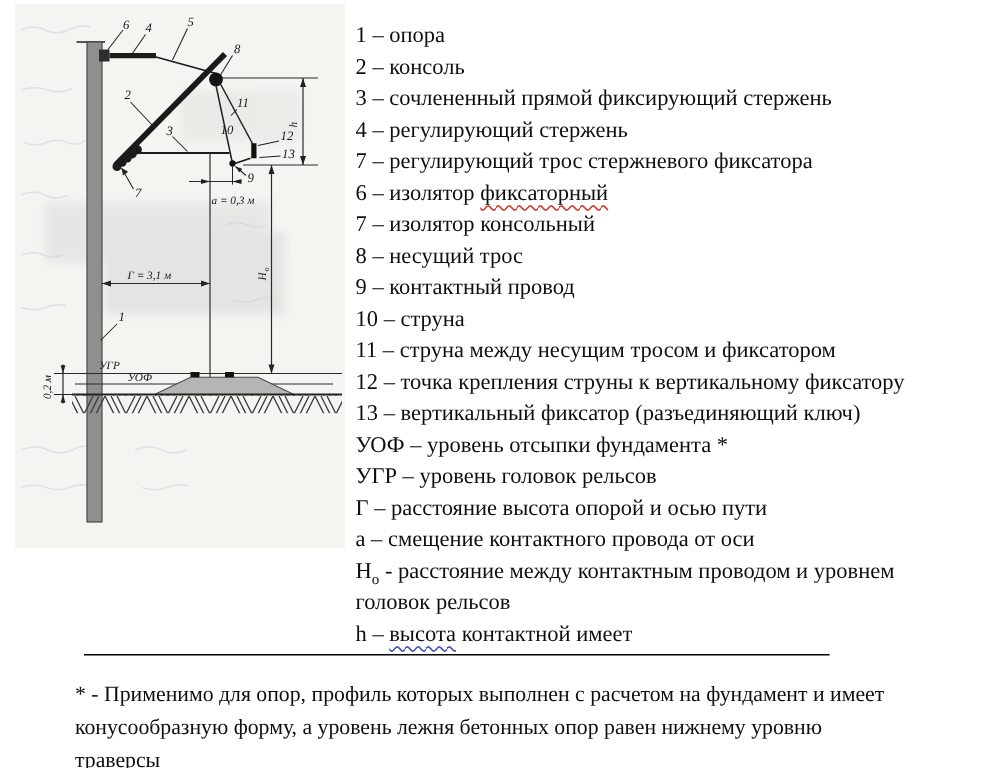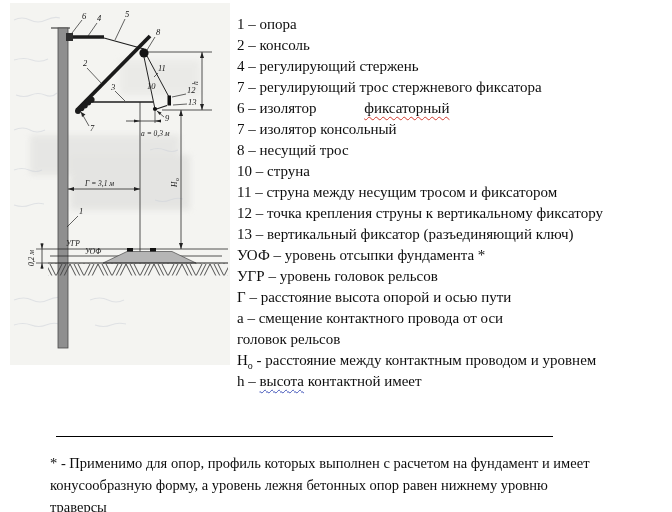--- a/index.html
+++ b/index.html
@@ -8,21 +8,21 @@
     background:#ffffff;
     font-family:"Liberation Serif", serif;
     color:#0e0e0e;
   }
   .diagram-wrap{position:absolute;left:0;top:0;width:235px;height:370px;}
   .legend{
     position:absolute;left:237px;top:14px;width:430px;
     font-size:15px;line-height:21px;white-space:nowrap;
   }
   .legend-line{height:21px;}
-  .wavy-red{text-decoration:underline wavy #d23a2e;text-decoration-thickness:1px;text-underline-offset:3px;text-decoration-skip-ink:none;margin-left:44px;}
+  .wavy-red{text-decoration:underline wavy #d23a2e;text-decoration-thickness:1px;text-underline-offset:3px;text-decoration-skip-ink:none;}
   .wavy-blue{text-decoration:underline wavy #4053b8;text-decoration-thickness:1px;text-underline-offset:3px;text-decoration-skip-ink:none;font-family:Liberation Serif, serif;}
   sub{font-size:10px;}
   .footnote-rule{position:absolute;left:56px;top:436px;width:497px;height:1px;background:#000;}
   .footnote{
     position:absolute;left:50px;top:452px;width:540px;
     font-size:14.5px;line-height:22px;
   }
   .dlabel{font:italic 8.5px "Liberation Serif", serif;fill:#161616;}
   .ddim{font:italic 7.5px "Liberation Serif", serif;fill:#161616;}
   .dline{stroke:#222;stroke-width:1;fill:none;}
@@ -168,32 +168,34 @@
   </g>
   <g transform="translate(34,266) rotate(-90)">
     <text x="0" y="0" class="ddim">0,2 м</text>
   </g>
 </svg>
 </div>
 
 <div class="legend">
     <div class="legend-line"><span>1 – опора</span></div>
     <div class="legend-line"><span>2 – консоль</span></div>
+    <div class="legend-line"><span>3 – сочлененный прямой фиксирующий стержень</span></div>
     <div class="legend-line"><span>4 – регулирующий стержень</span></div>
     <div class="legend-line"><span>7 – регулирующий трос стержневого фиксатора</span></div>
     <div class="legend-line"><span>6 – изолятор </span><span class="wavy-red">фиксаторный</span></div>
     <div class="legend-line"><span>7 – изолятор консольный</span></div>
     <div class="legend-line"><span>8 – несущий трос</span></div>
+    <div class="legend-line"><span>9 – контактный провод</span></div>
     <div class="legend-line"><span>10 – струна</span></div>
     <div class="legend-line"><span>11 – струна между несущим тросом и фиксатором</span></div>
     <div class="legend-line"><span>12 – точка крепления струны к вертикальному фиксатору</span></div>
     <div class="legend-line"><span>13 – вертикальный фиксатор (разъединяющий ключ)</span></div>
     <div class="legend-line"><span>УОФ – уровень отсыпки фундамента *</span></div>
     <div class="legend-line"><span>УГР – уровень головок рельсов</span></div>
     <div class="legend-line"><span>Г – расстояние высота опорой и осью пути</span></div>
     <div class="legend-line"><span>а – смещение контактного провода от оси</span></div>
+    <div class="legend-line"><span>Н</span><sub>о</sub><span> - расстояние между контактным проводом и уровнем</span></div>
     <div class="legend-line"><span>головок рельсов</span></div>
-    <div class="legend-line"><span>Н</span><sub>о</sub><span> - расстояние между контактным проводом и уровнем</span></div>
     <div class="legend-line"><span>h – </span><span class="wavy-blue">высота</span><span> контактной имеет</span></div>
   </div>
 
 <div class="footnote-rule"></div>
 <div class="footnote">* - Применимо для опор, профиль которых выполнен с расчетом на фундамент и имеет конусообразную форму, а уровень лежня бетонных опор равен нижнему уровню траверсы</div>
 
 </body></html>

